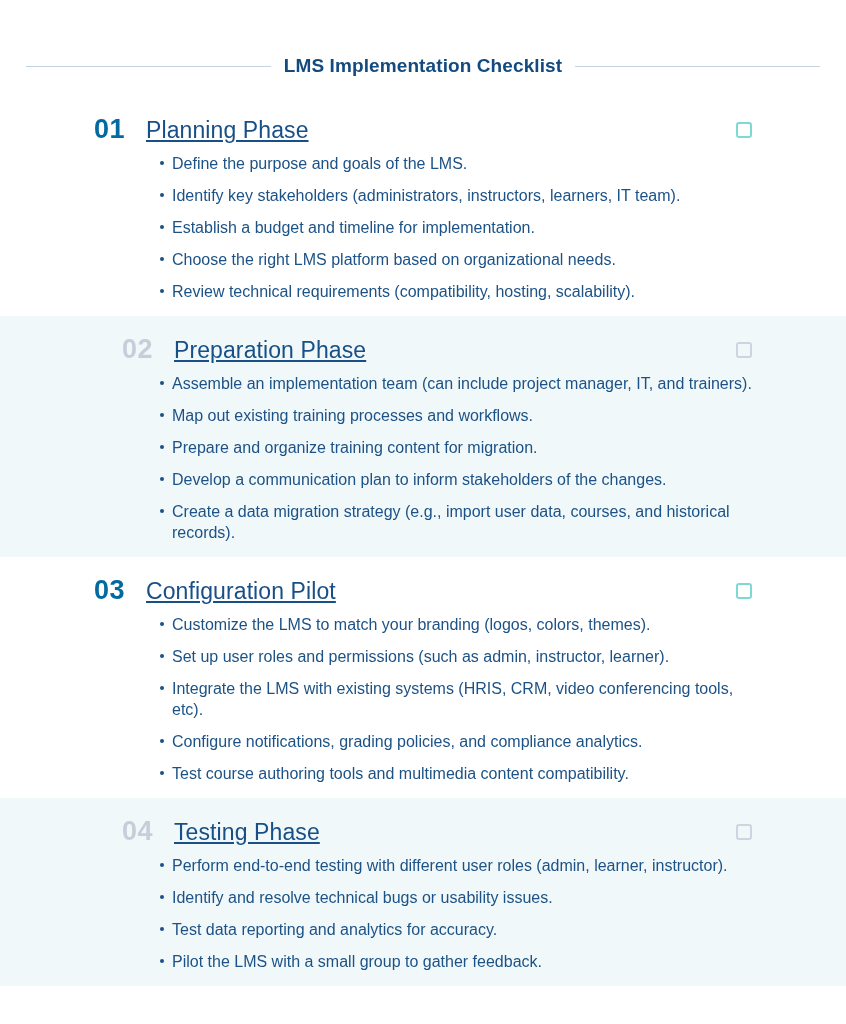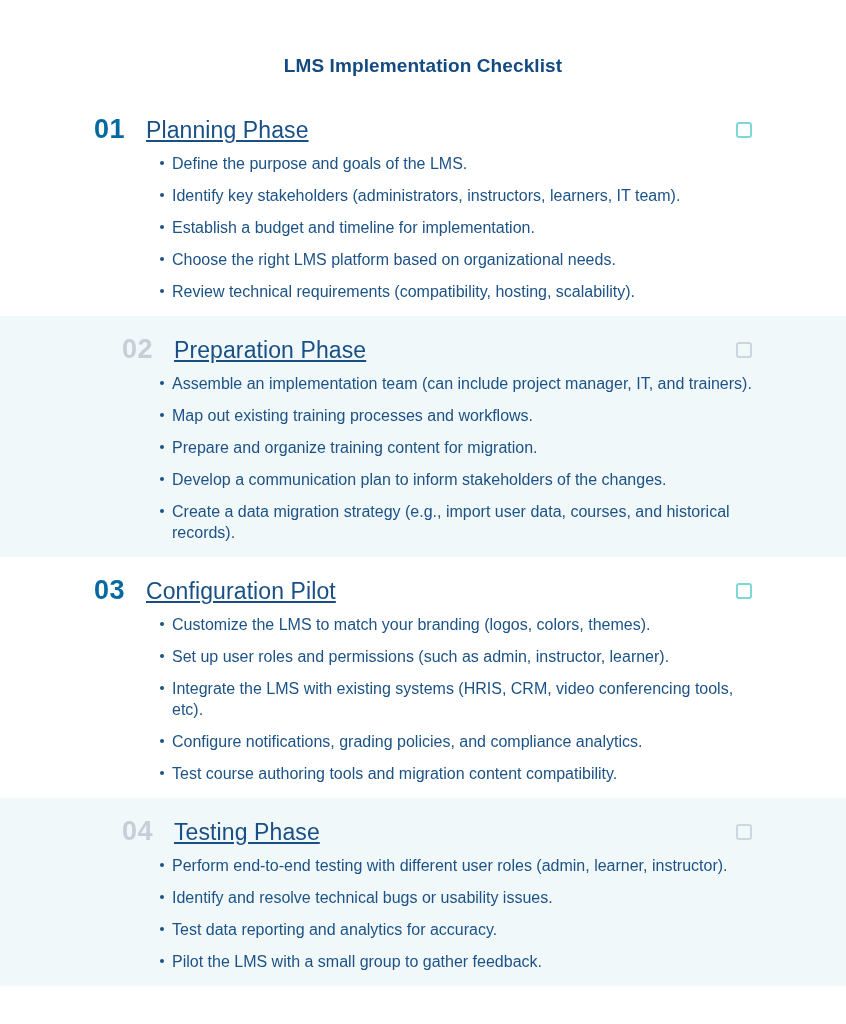--- a/index.html
+++ b/index.html
@@ -27,21 +27,20 @@
     overflow: hidden;
   }
 
   
   .title-band {
     display: flex;
     align-items: center;
     padding: 0 26px;
     margin-top: 52px;
     height: 28px;
-    flex-direction: column;
   }
   .title-rule {
     flex: 1 1 auto;
     height: 1px;
     background: #c6d4e2;
   }
   .doc-title {
     flex: 0 0 auto;
     padding: 0 13px;
     font-family: "Liberation Sans", sans-serif;
@@ -180,21 +179,21 @@
         <div class="section-head">
           <div class="sec-num accent">03</div>
           <div class="sec-title">Configuration Pilot</div>
           <div class="sec-check accent" role="checkbox" aria-checked="false"></div>
         </div>
         <ul class="items">
           <li>Customize the LMS to match your branding (logos, colors, themes).</li>
           <li>Set up user roles and permissions (such as admin, instructor, learner).</li>
           <li>Integrate the LMS with existing systems (HRIS, CRM, video conferencing tools, etc).</li>
           <li>Configure notifications, grading policies, and compliance analytics.</li>
-          <li>Test course authoring tools and migration content compatibility.</li>
+          <li>Test course authoring tools and multimedia content compatibility.</li>
         </ul>
       </div>
       <div class="section tinted">
         <div class="section-head">
           <div class="sec-num muted">04</div>
           <div class="sec-title">Testing Phase</div>
           <div class="sec-check muted" role="checkbox" aria-checked="false"></div>
         </div>
         <ul class="items">
           <li>Perform end-to-end testing with different user roles (admin, learner, instructor).</li>

